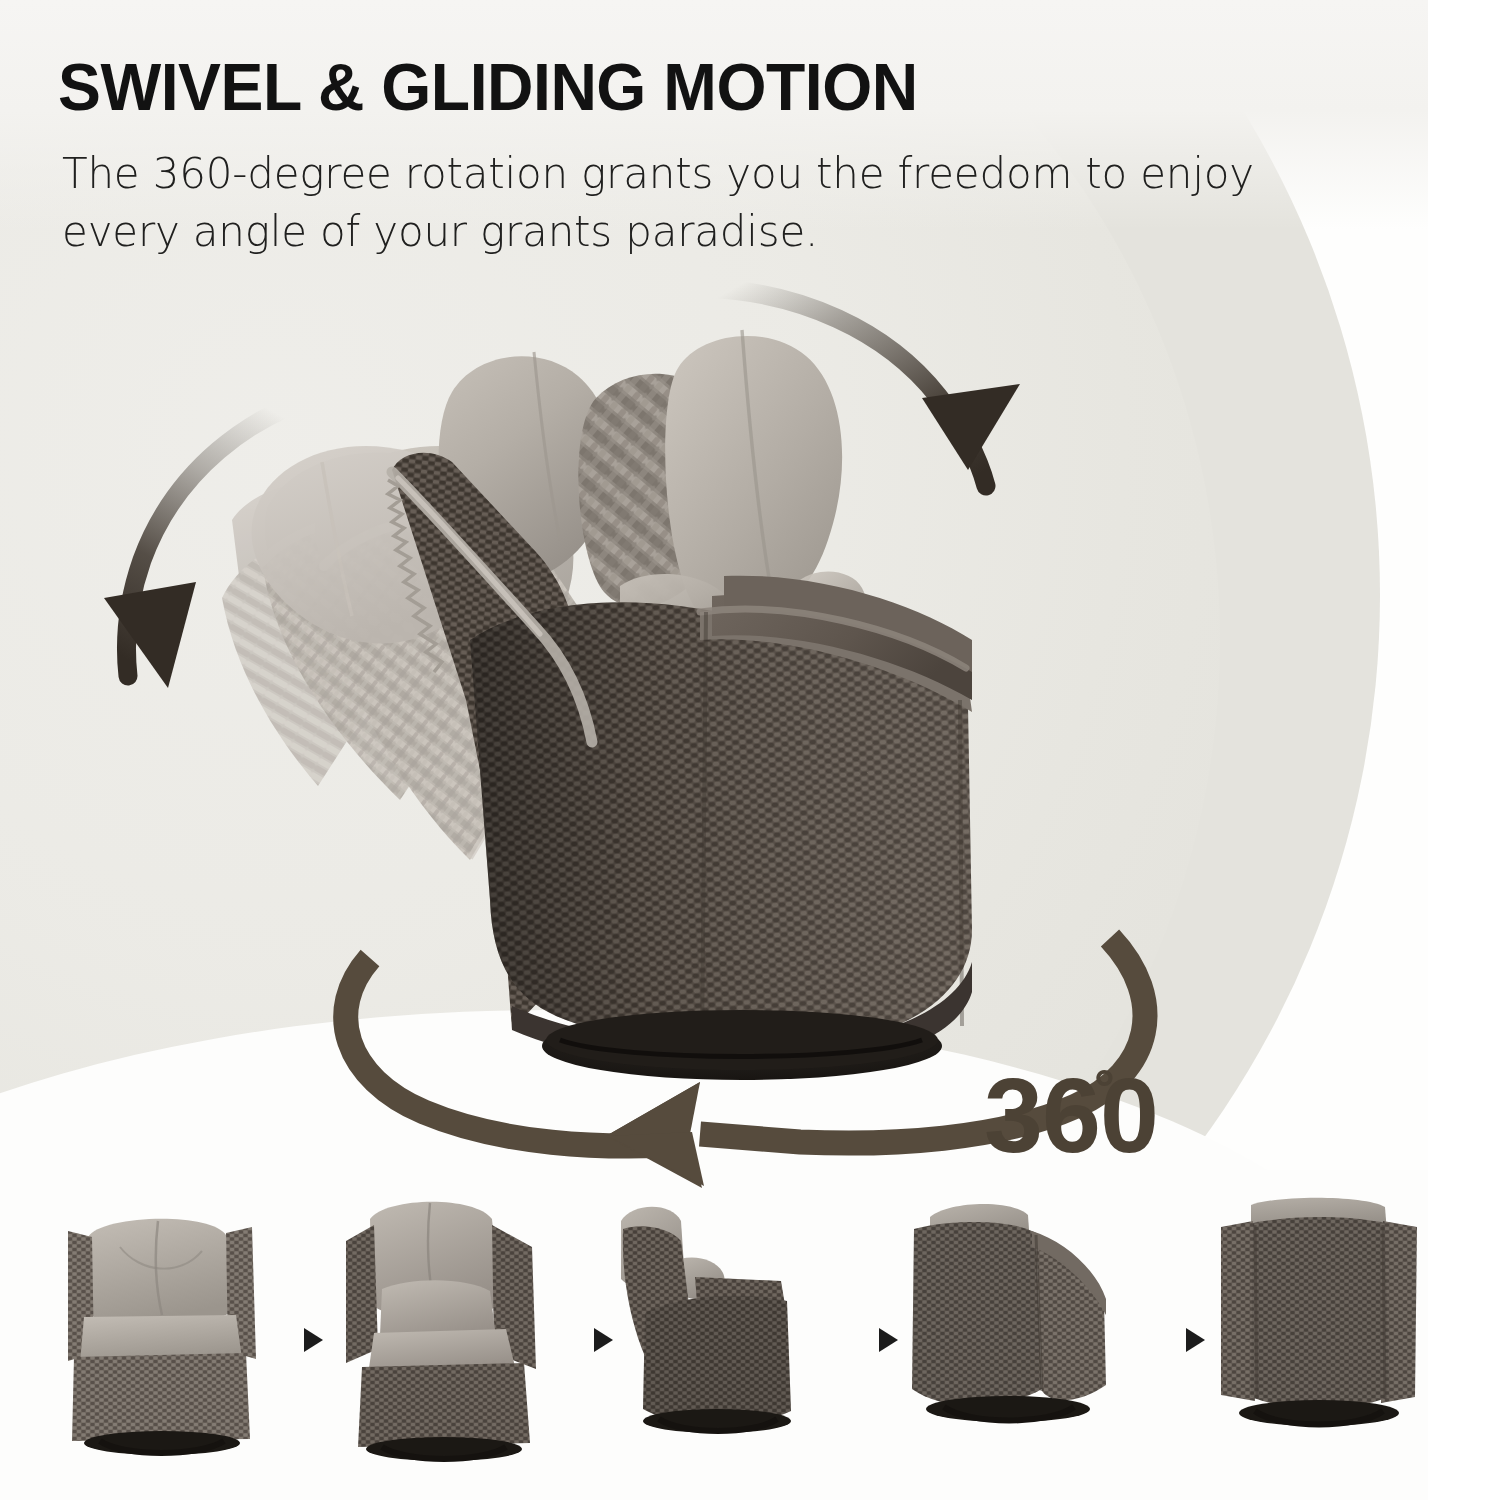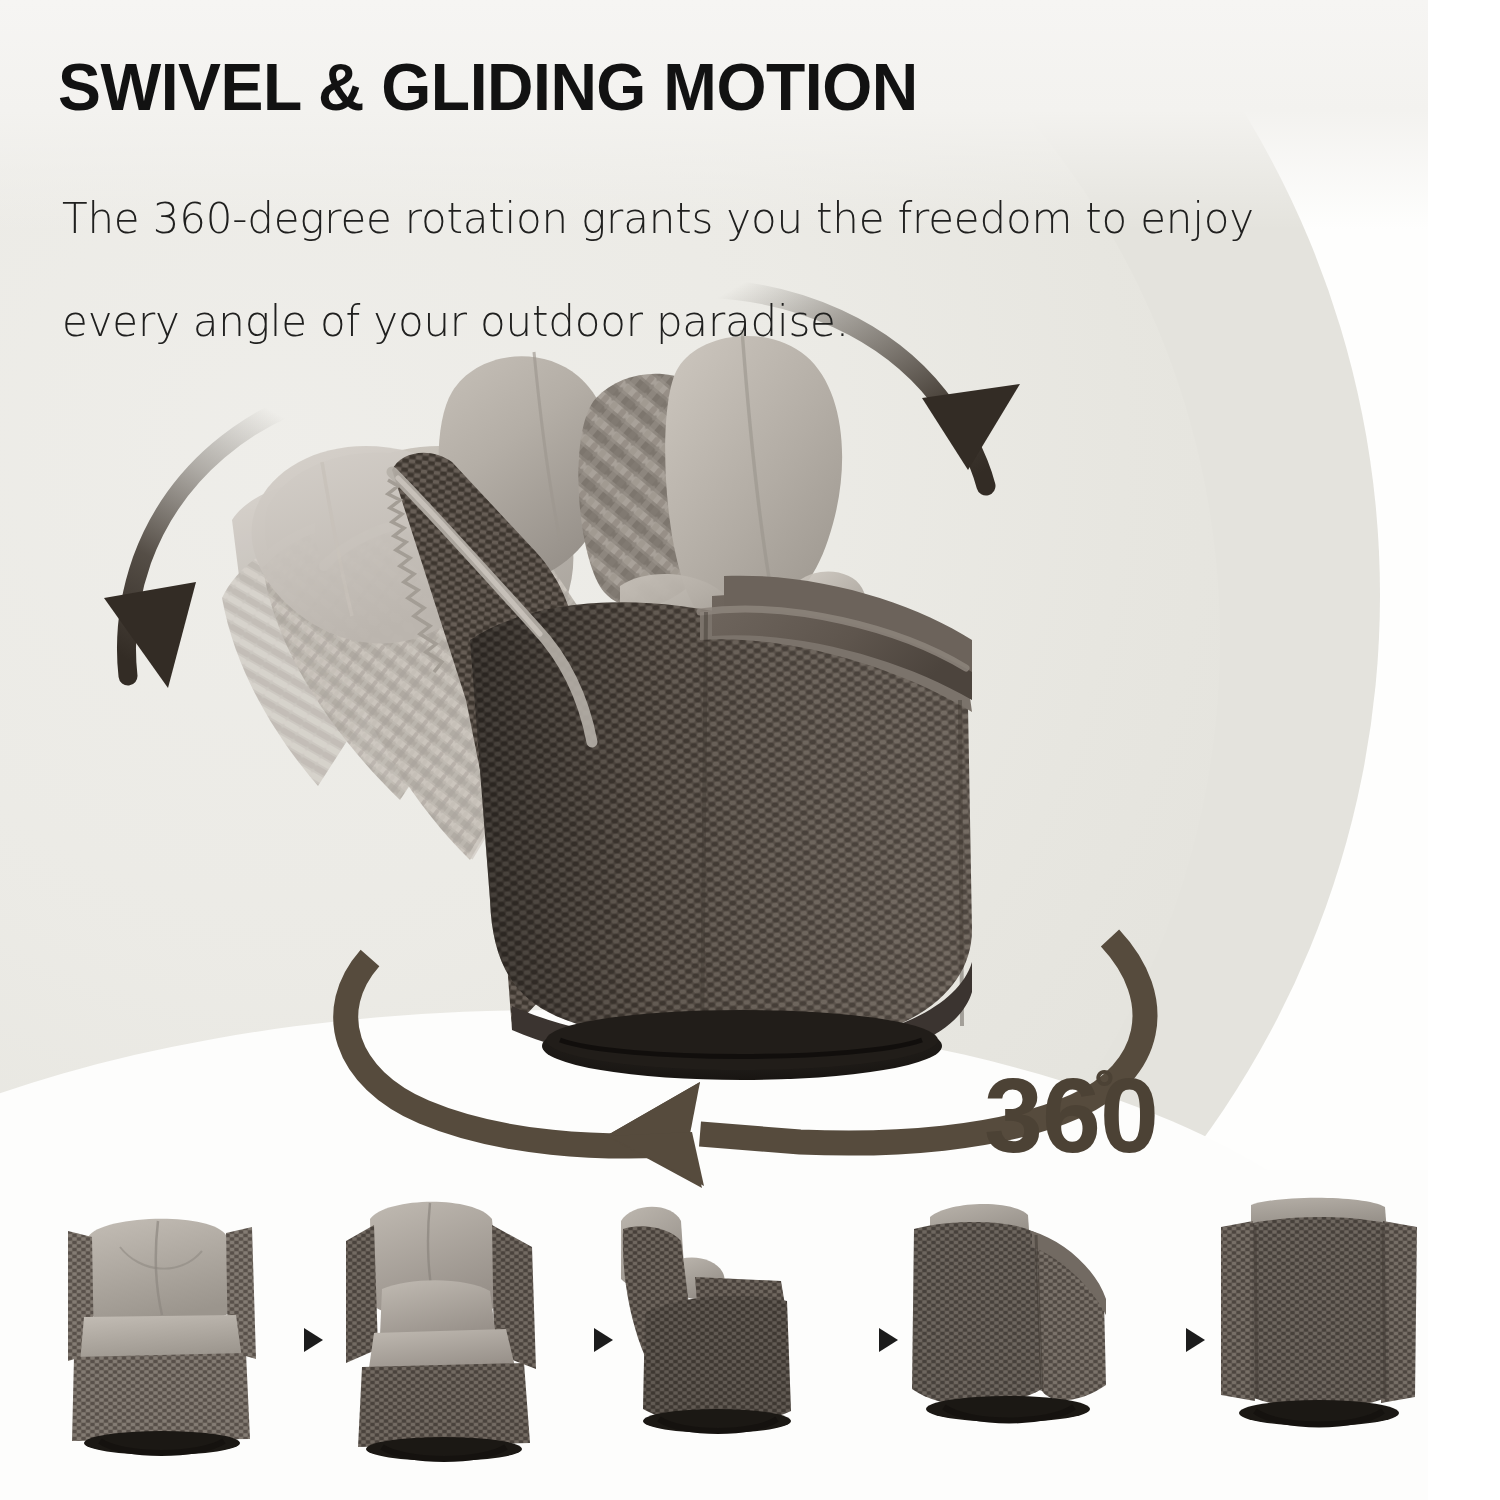--- a/index.html
+++ b/index.html
@@ -44,21 +44,21 @@
     color:#121212;line-height:1.05;white-space:nowrap;
     font-family:"Liberation Sans", sans-serif;
     transform:scaleX(.96);transform-origin:left center;
   }
   #subtitle{
     position:absolute;left:62px;top:145px;width:1320px;
     font-size:42px;font-weight:300;color:#20201f;line-height:1.38;
     letter-spacing:-0.2px;
     font-family:"DejaVu Sans", sans-serif;
   }
-  #subtitle span{display:block;margin-top:45px;}
+  #subtitle span{display:block;}
 
   
   #deg-label{
     position:absolute;left:984px;top:1062px;
     font-size:106px;font-weight:bold;color:#4c4235;
     letter-spacing:-1px;line-height:1;
     font-family:"Liberation Sans", sans-serif;
   }
   #deg-symbol{
     position:absolute;left:1094px;top:1062px;
@@ -311,21 +311,21 @@
 
       <path d="M606 1136 L 700 1082 L 686 1122 L 702 1188 Z" fill="#564b3d"></path>
       <path d="M606 1136 L 700 1082 L 690 1134 Z" fill="#564b3d"></path>
       <path d="M608 1136 L 704 1186 L 692 1132 Z" fill="#564b3d"></path>
     </g>
   </svg>
 
   <div id="headline">SWIVEL &amp; GLIDING MOTION</div>
   <div id="subtitle">
     <span>The 360-degree rotation grants you the freedom to enjoy</span>
-    <span>every angle of your outdoor paradise.</span>
+    <span>every angle of your grants paradise.</span>
   </div>
 
   <div id="deg-label">360</div>
   <div id="deg-symbol">°</div>
 
   <div id="thumb-row">
 
     <div class="thumb" style="left:50px">
       <svg width="250" height="300" viewBox="0 0 250 300">
         <defs>

